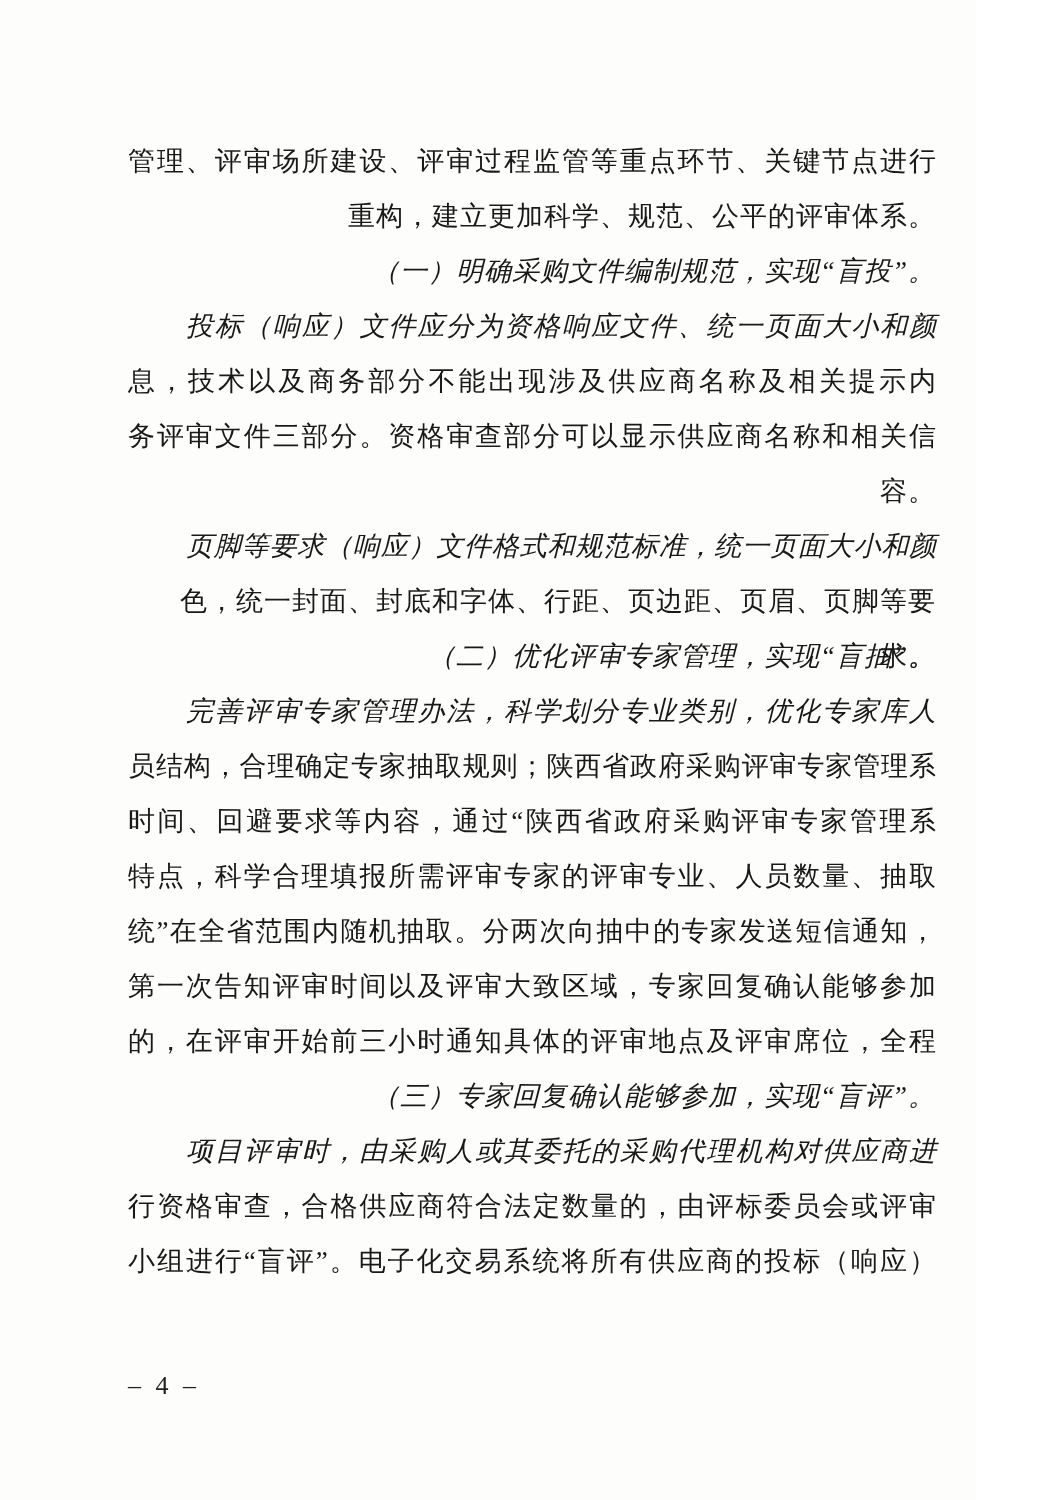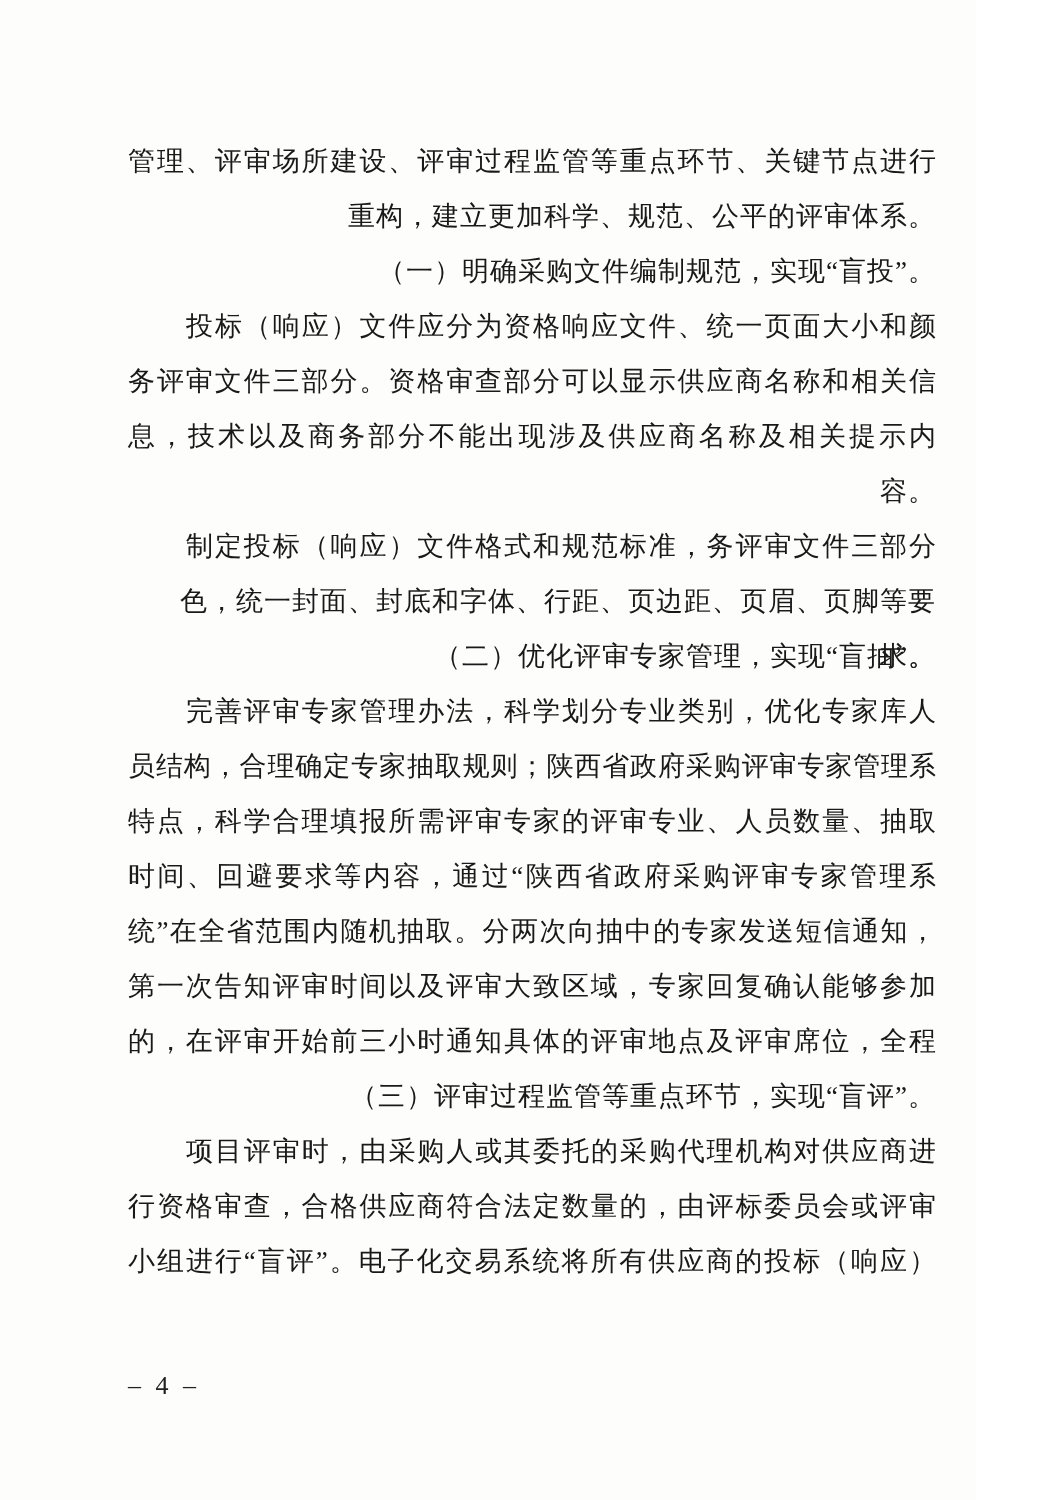--- a/index.html
+++ b/index.html
@@ -32,52 +32,53 @@
     overflow: visible;
   }
   .line.jfull {
     text-align: justify;
     text-align-last: justify;
     text-justify: inter-character;
     letter-spacing: 0;
   }
   .line.indent {
     text-indent: 58px;
+    font-style: italic;
   }
   .footer {
     position: absolute;
     left: 128px;
     top: 1368px;
     font-size: 26px;
     line-height: 36px;
     letter-spacing: 4px;
     color: #222222;
   }
 </style>
 </head>
 <body>
 
 <div class="page">
   <div class="text-block" id="lines">
       <div class="line jfull">管理、评审场所建设、评审过程监管等重点环节、关键节点进行</div>
       <div class="line">重构，建立更加科学、规范、公平的评审体系。</div>
       <div class="line indent">（一）明确采购文件编制规范，实现“盲投”。</div>
       <div class="line indent jfull">投标（响应）文件应分为资格响应文件、统一页面大小和颜</div>
+      <div class="line jfull">息，技术以及商务部分不能出现涉及供应商名称及相关提示内</div>
       <div class="line jfull">务评审文件三部分。资格审查部分可以显示供应商名称和相关信</div>
-      <div class="line jfull">息，技术以及商务部分不能出现涉及供应商名称及相关提示内</div>
       <div class="line">容。</div>
-      <div class="line indent jfull">制定投标（响应）文件格式和规范标准，务评审文件三部分</div>
+      <div class="line indent jfull">页脚等要求（响应）文件格式和规范标准，统一页面大小和颜</div>
       <div class="line">色，统一封面、封底和字体、行距、页边距、页眉、页脚等要求。</div>
       <div class="line indent">（二）优化评审专家管理，实现“盲抽”。</div>
       <div class="line indent jfull">完善评审专家管理办法，科学划分专业类别，优化专家库人</div>
       <div class="line jfull">员结构，合理确定专家抽取规则；陕西省政府采购评审专家管理系</div>
+      <div class="line jfull">时间、回避要求等内容，通过“陕西省政府采购评审专家管理系</div>
       <div class="line jfull">特点，科学合理填报所需评审专家的评审专业、人员数量、抽取</div>
-      <div class="line jfull">时间、回避要求等内容，通过“陕西省政府采购评审专家管理系</div>
       <div class="line jfull">统”在全省范围内随机抽取。分两次向抽中的专家发送短信通知，</div>
       <div class="line jfull">第一次告知评审时间以及评审大致区域，专家回复确认能够参加</div>
       <div class="line jfull">的，在评审开始前三小时通知具体的评审地点及评审席位，全程</div>
-      <div class="line indent">（三）评审过程监管等重点环节，实现“盲评”。</div>
+      <div class="line indent">（三）专家回复确认能够参加，实现“盲评”。</div>
       <div class="line indent jfull">项目评审时，由采购人或其委托的采购代理机构对供应商进</div>
       <div class="line jfull">行资格审查，合格供应商符合法定数量的，由评标委员会或评审</div>
       <div class="line jfull">小组进行“盲评”。电子化交易系统将所有供应商的投标（响应）</div>
     </div>
   <div class="footer">– 4 –</div>
 </div>
 
 </body></html>

